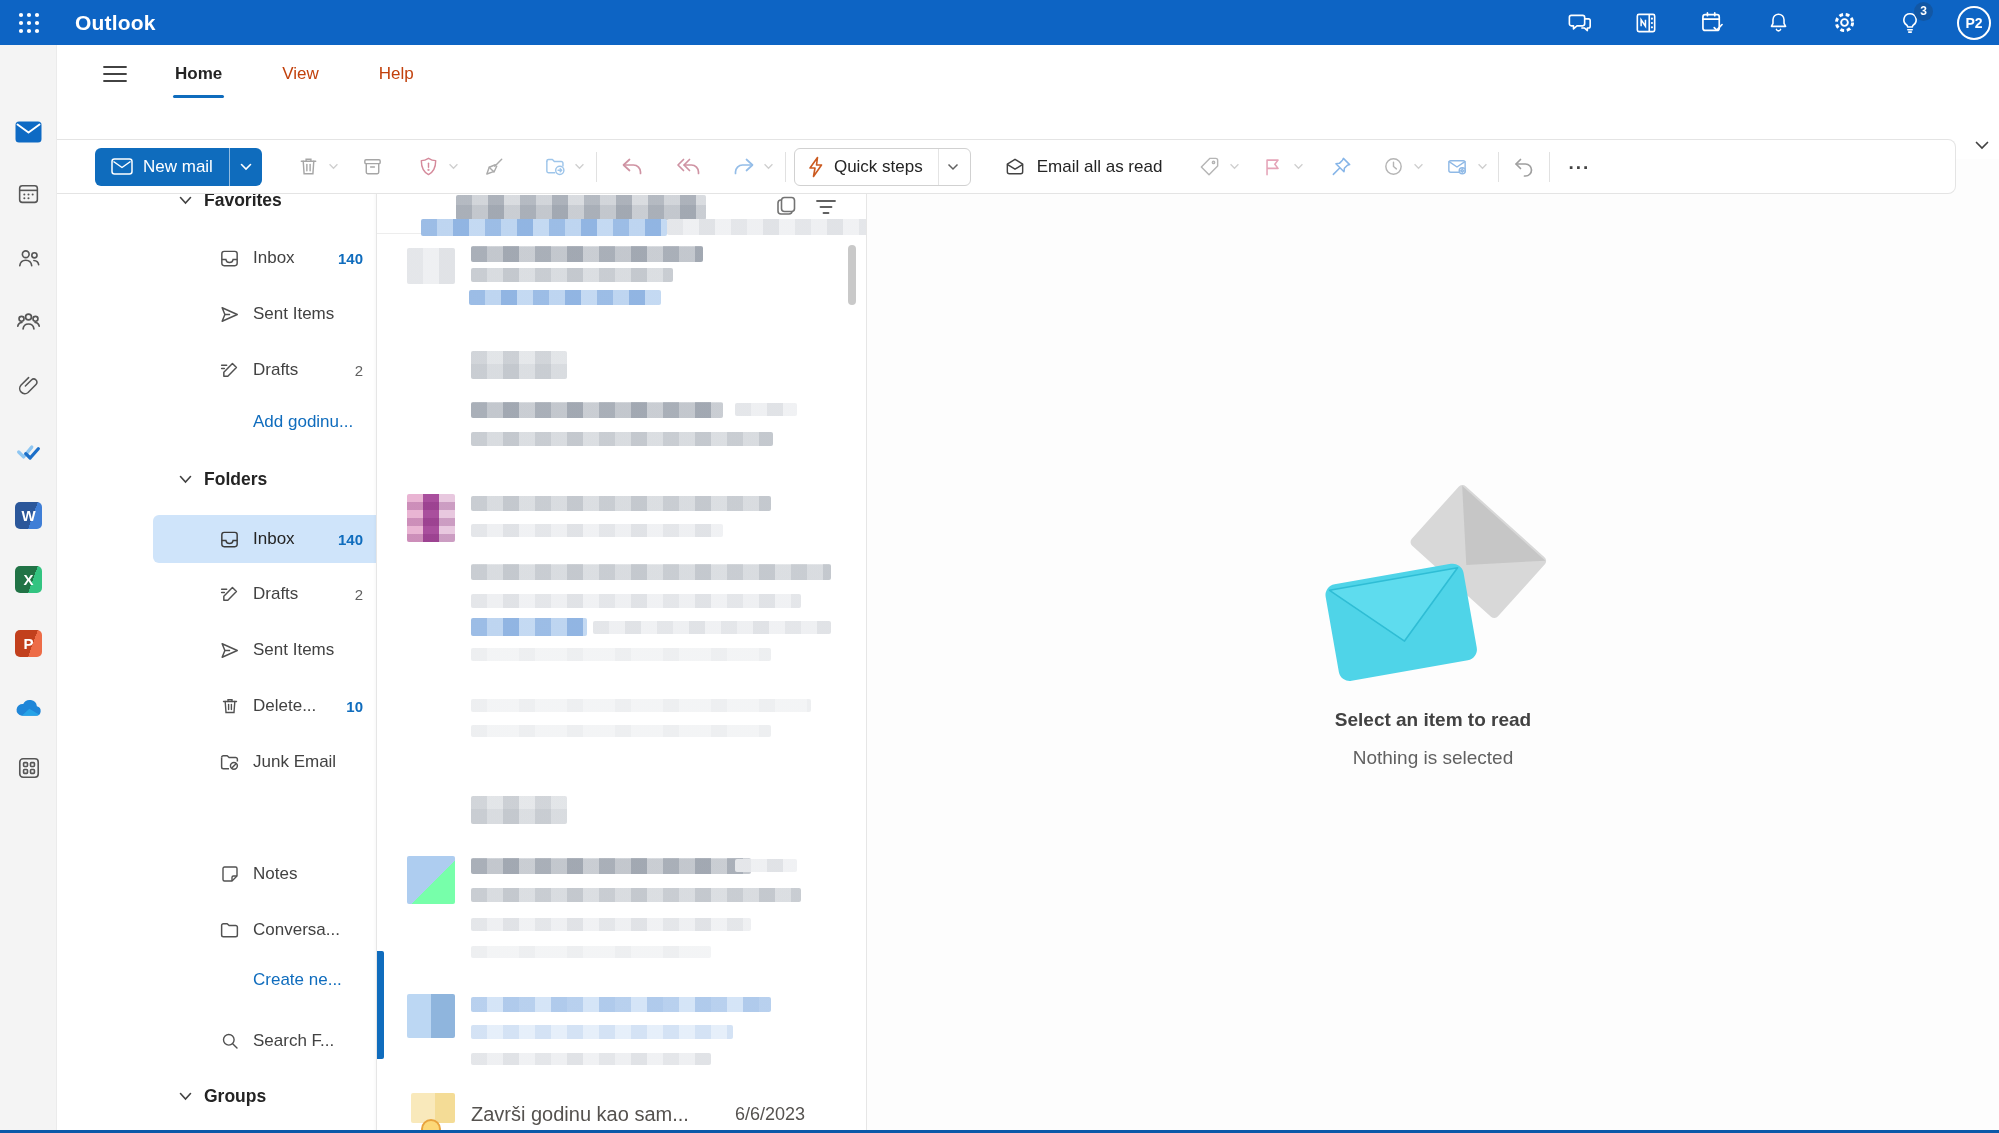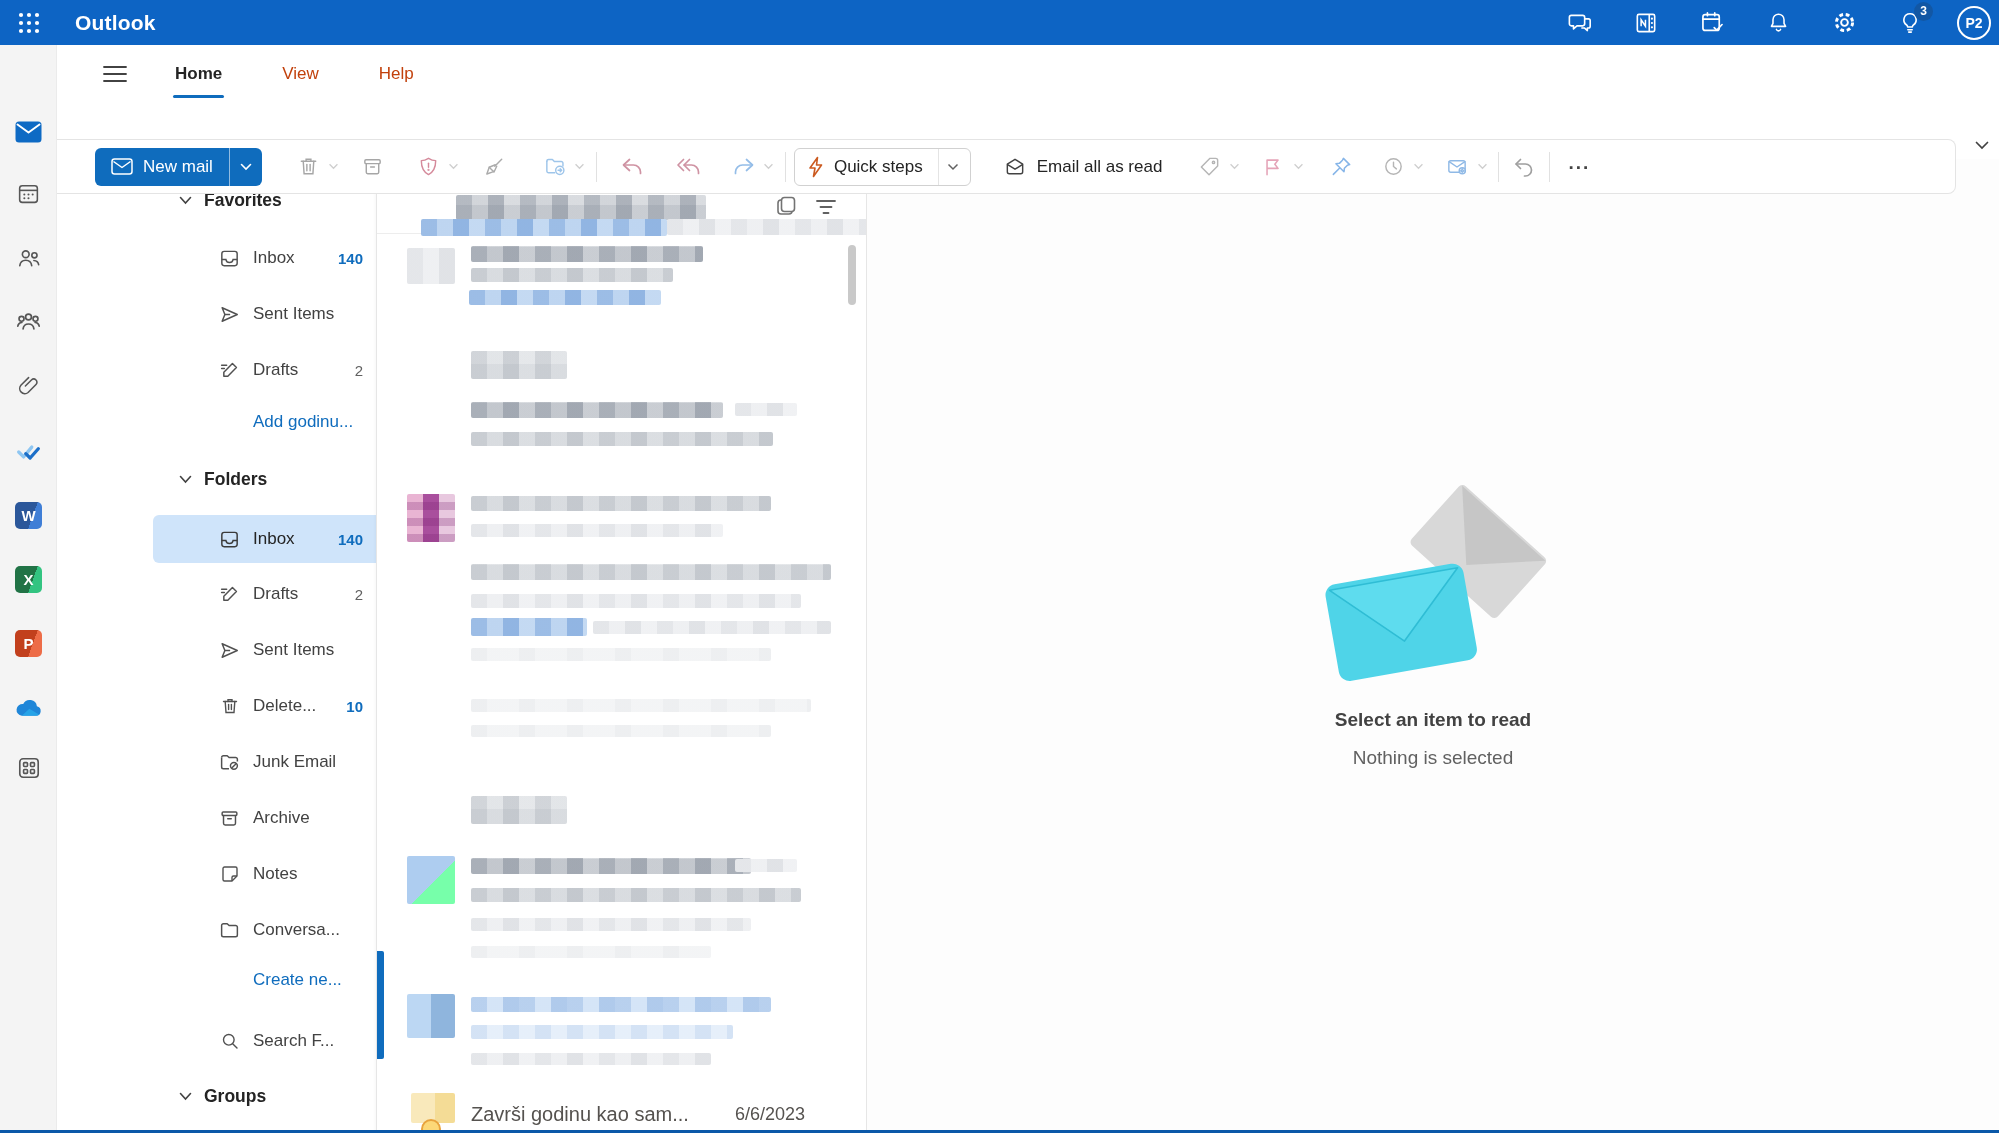--- a/index.html
+++ b/index.html
@@ -568,30 +568,20 @@
         <svg width="21" height="21" viewBox="0 0 20 20" fill="none" stroke="#515151" stroke-width="1.4" stroke-linejoin="round">
             <path d="M2.5 5.2A1.7 1.7 0 0 1 4.2 3.5h3.6l1.8 1.8h6.2a1.7 1.7 0 0 1 1.7 1.7v2"></path>
             <path d="M2.5 5.2v9.1A1.7 1.7 0 0 0 4.2 16h5.3"></path>
             <circle cx="14.2" cy="13.2" r="3.3"></circle>
             <line x1="11.9" y1="15.5" x2="16.5" y2="10.9"></line>
           </svg>
       </span>
       <span class="flabel">Junk Email</span>
     </div>
 
-    <div class="frow" style="top:637px">
-      <span class="ficon">
-        <svg width="21" height="21" viewBox="0 0 20 20" fill="none" stroke="#515151" stroke-width="1.4" stroke-linecap="round" stroke-linejoin="round">
-            <rect x="3" y="3.8" width="14" height="3.4" rx="1"></rect>
-            <path d="M4.3 7.2v7.4a1.6 1.6 0 0 0 1.6 1.6h8.2a1.6 1.6 0 0 0 1.6-1.6V7.2"></path>
-            <line x1="8.3" y1="10.2" x2="11.7" y2="10.2"></line>
-          </svg>
-      </span>
-      <span class="flabel">Archive</span>
-    </div>
 
     <div class="frow" style="top:693px">
       <span class="ficon">
         <svg width="20" height="20" viewBox="0 0 20 20" fill="none" stroke="#515151" stroke-width="1.4" stroke-linejoin="round">
             <path d="M4.5 3h11a1.5 1.5 0 0 1 1.5 1.5V12l-5 5H4.5A1.5 1.5 0 0 1 3 15.5v-11A1.5 1.5 0 0 1 4.5 3z"></path>
             <path d="M17 12h-3.5a1.5 1.5 0 0 0-1.5 1.5V17"></path>
           </svg>
       </span>
       <span class="flabel">Notes</span>
     </div>

